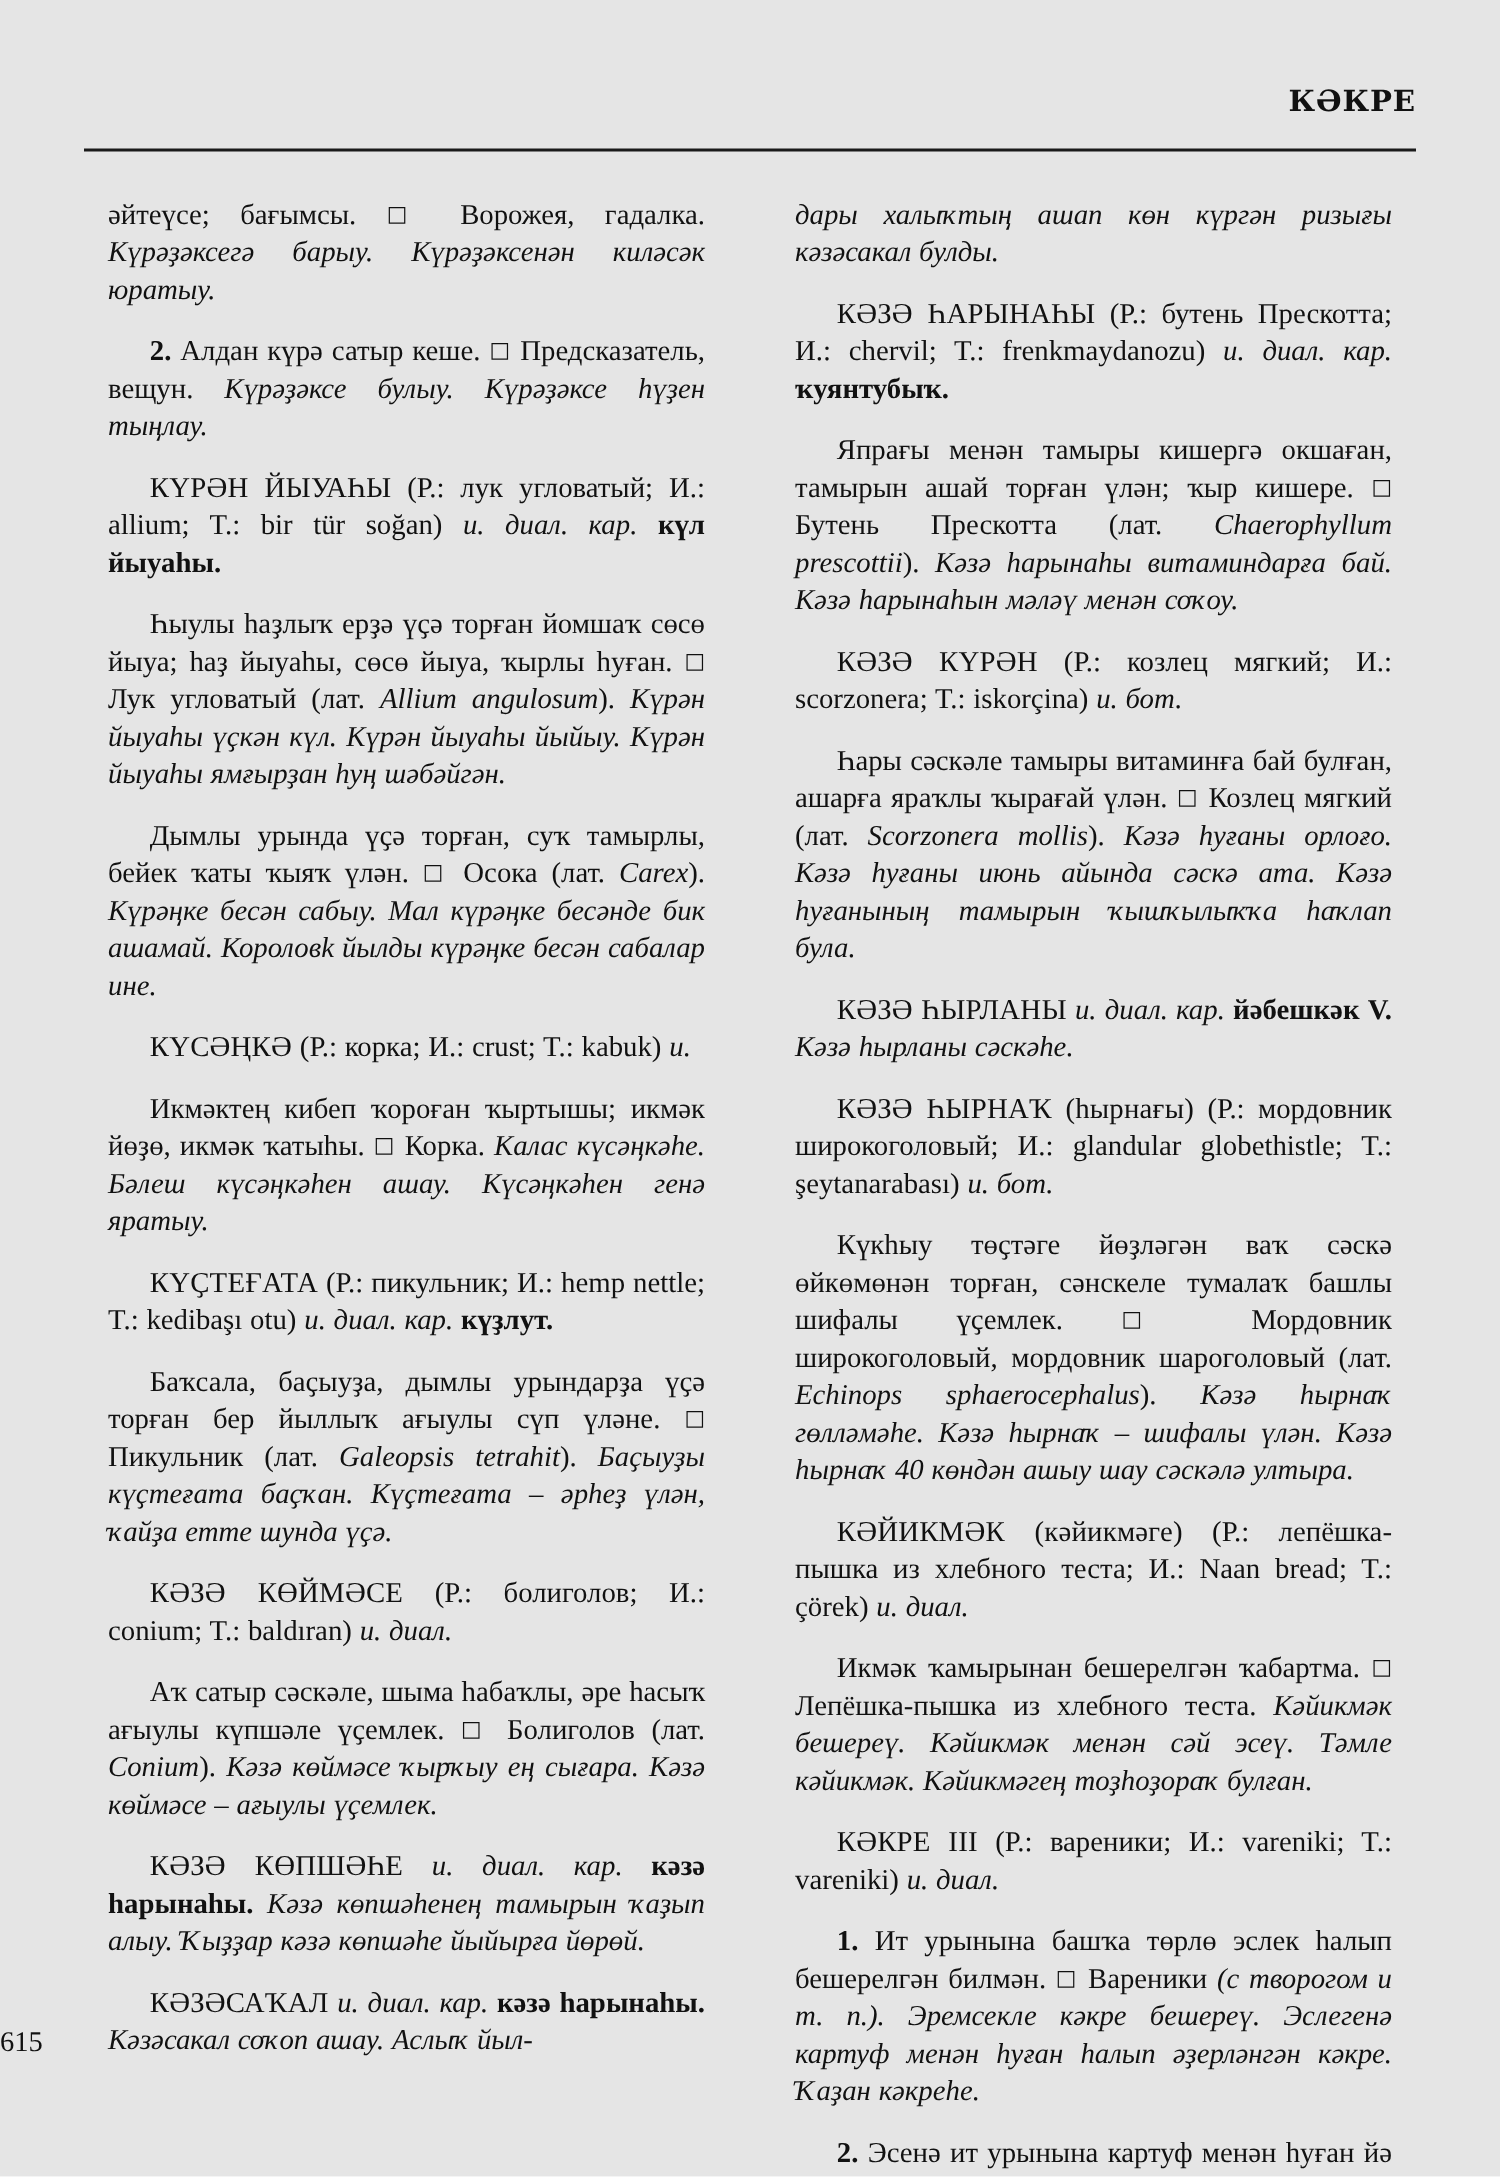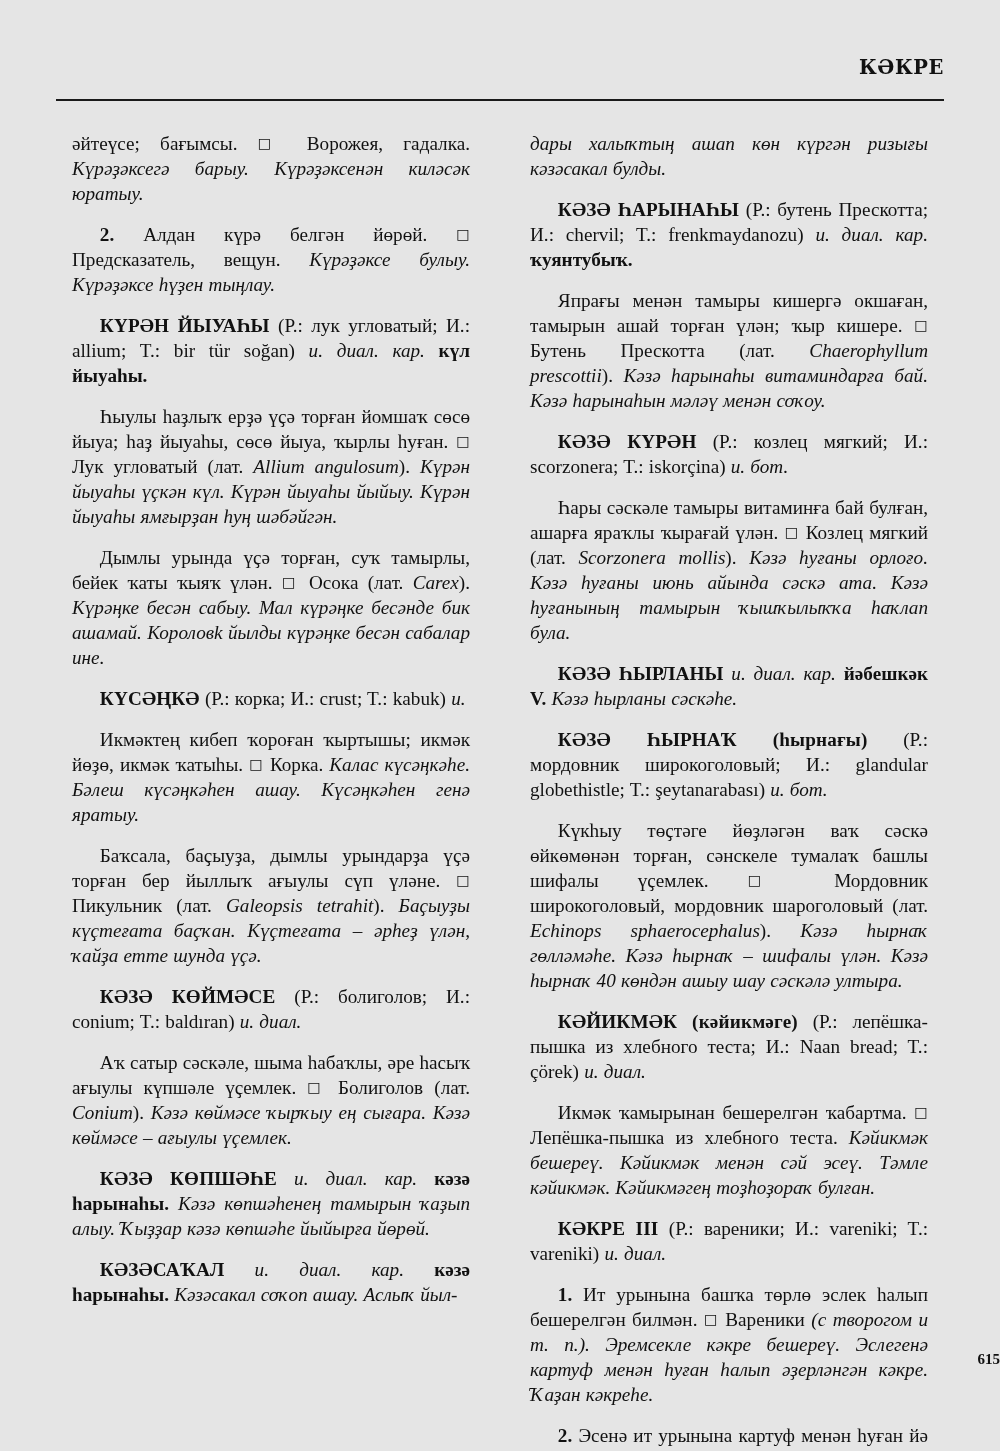--- a/index.html
+++ b/index.html
@@ -77,21 +77,21 @@
     text-align: justify;
     text-justify: inter-word;
     hyphens: none;
     word-spacing: 0.02em;
   }
   .para.ind { text-indent: 1.45em; }
   .para.noind { text-indent: 0; }
 
   
   .hw {           
-    font-weight: 700;
+    font-weight: 400;
     letter-spacing: 0.15px;
   }
   .b  { font-weight: 700; }
   .i  { font-style: italic; }
 
   
   .sq {
     font-family: "DejaVu Sans", "Liberation Sans", sans-serif;
     font-size: 14.5px;
     font-weight: 400;
@@ -99,46 +99,46 @@
     position: relative;
     top: -2px;
   }
 
   
   .folio {
     position: absolute;
     left: 0;
     top: 1352px;
     width: 1000px;
-    text-align: right;
-    font-size: 15px;
+    text-align: left;
+    font-size: 19px;
     line-height: 1;
     color: #111;
-    font-weight: bold;
   }
 </style>
 </head>
 <body>
 
 <div class="page">
 
   <div class="header-band">
     <div class="running-head">КӘКРЕ</div>
   </div>
   <div class="head-rule"></div>
 
   <div class="columns">
     <div class="col col-left" id="col-left">
         <p class="para noind"><span>әйтеүсе; бағымсы. </span><span class="sq">□</span><span> Ворожея, гадалка. </span><span class="i">Күрәҙәксегә барыу. Күрәҙәксенән киләсәк юратыу.</span></p>
-        <p class="para ind"><span class="b">2.</span><span> Алдан күрә белгән йөрөй. </span><span class="sq">□</span><span> Предсказатель, вещун. </span><span class="i">Күрәҙәксе булыу. Күрәҙәксе һүҙен тыңлау.</span></p>
+        <p class="para ind"><span class="b">2.</span><span> Алдан күрә сатыр кеше. </span><span class="sq">□</span><span> Предсказатель, вещун. </span><span class="i">Күрәҙәксе булыу. Күрәҙәксе һүҙен тыңлау.</span></p>
         <p class="para ind"><span class="hw">КҮРӘН ЙЫУАҺЫ</span><span> (Р.: лук угловатый; И.: allium; T.: bir tür soğan) </span><span class="i">и. диал. кар.</span><span> </span><span class="b">күл йыуаһы.</span></p>
         <p class="para ind"><span>Һыулы һаҙлыҡ ерҙә үҫә торған йомшаҡ сөсө йыуа; һаҙ йыуаһы, сөсө йыуа, ҡырлы һуған. </span><span class="sq">□</span><span> Лук угловатый (лат. </span><span class="i">Allium angulosum</span><span>). </span><span class="i">Күрән йыуаһы үҫкән күл. Күрән йыуаһы йыйыу. Күрән йыуаһы ямғырҙан һуң шәбәйгән.</span></p>
         <p class="para ind"><span>Дымлы урында үҫә торған, суҡ тамырлы, бейек ҡаты ҡыяҡ үлән. </span><span class="sq">□</span><span> Осока (лат. </span><span class="i">Carex</span><span>). </span><span class="i">Күрәңке бесән сабыу. Мал күрәңке бесәнде бик ашамай. Короловk йылды күрәңке бесән сабалар ине.</span></p>
         <p class="para ind"><span class="hw">КҮСӘҢКӘ</span><span> (Р.: корка; И.: crust; T.: kabuk) </span><span class="i">и.</span></p>
         <p class="para ind"><span>Икмәктең кибеп ҡороған ҡыртышы; икмәк йөҙө, икмәк ҡатыһы. </span><span class="sq">□</span><span> Корка. </span><span class="i">Калас күсәңкәһе. Бәлеш күсәңкәһен ашау. Күсәңкәһен генә яратыу.</span></p>
+        <p class="para ind"><span class="hw">КҮҪТЕҒАТА</span><span> (Р.: пикульник; И.: hemp nettle; T.: kedibaşı otu) </span><span class="i">и. диал. кар.</span><span> </span><span class="b">күҙлут.</span></p>
         <p class="para ind"><span>Баҡсала, баҫыуҙа, дымлы урындарҙа үҫә торған бер йыллыҡ ағыулы сүп үләне. </span><span class="sq">□</span><span> Пикульник (лат. </span><span class="i">Galeopsis tetrahit</span><span>). </span><span class="i">Баҫыуҙы күҫтеғата баҫҡан. Күҫтеғата – әрһеҙ үлән, ҡайҙа етте шунда үҫә.</span></p>
         <p class="para ind"><span class="hw">КӘЗӘ КӨЙМӘСЕ</span><span> (Р.: болиголов; И.: conium; T.: baldıran) </span><span class="i">и. диал.</span></p>
         <p class="para ind"><span>Аҡ сатыр сәскәле, шыма һабаҡлы, әре һасыҡ ағыулы күпшәле үҫемлек. </span><span class="sq">□</span><span> Болиголов (лат. </span><span class="i">Conium</span><span>). </span><span class="i">Кәзә көймәсе ҡырҡыу ең сығара. Кәзә көймәсе – ағыулы үҫемлек.</span></p>
         <p class="para ind"><span class="hw">КӘЗӘ КӨПШӘҺЕ</span><span> </span><span class="i">и. диал. кар.</span><span> </span><span class="b">кәзә һарынаһы.</span><span> </span><span class="i">Кәзә көпшәһенең тамырын ҡаҙып алыу. Ҡыҙҙар кәзә көпшәһе йыйырға йөрөй.</span></p>
         <p class="para ind"><span class="hw">КӘЗӘСАҠАЛ</span><span> </span><span class="i">и. диал. кар.</span><span> </span><span class="b">кәзә һарынаһы.</span><span> </span><span class="i">Кәзәсакал соҡоп ашау. Аслыҡ йыл-</span></p>
       </div>
     <div class="col col-right" id="col-right">
         <p class="para noind"><span class="i">дары халыҡтың ашап көн күргән ризығы кәзәсакал булды.</span></p>
         <p class="para ind"><span class="hw">КӘЗӘ ҺАРЫНАҺЫ</span><span> (Р.: бутень Прескотта; И.: chervil; T.: frenkmaydanozu) </span><span class="i">и. диал. кар.</span><span> </span><span class="b">ҡуянтубыҡ.</span></p>
         <p class="para ind"><span>Япрағы менән тамыры кишергә окшаған, тамырын ашай торған үлән; ҡыр кишере. </span><span class="sq">□</span><span> Бутень Прескотта (лат. </span><span class="i">Chaerophyllum prescottii</span><span>). </span><span class="i">Кәзә һарынаһы витаминдарға бай. Кәзә һарынаһын мәләү менән соҡоу.</span></p>

